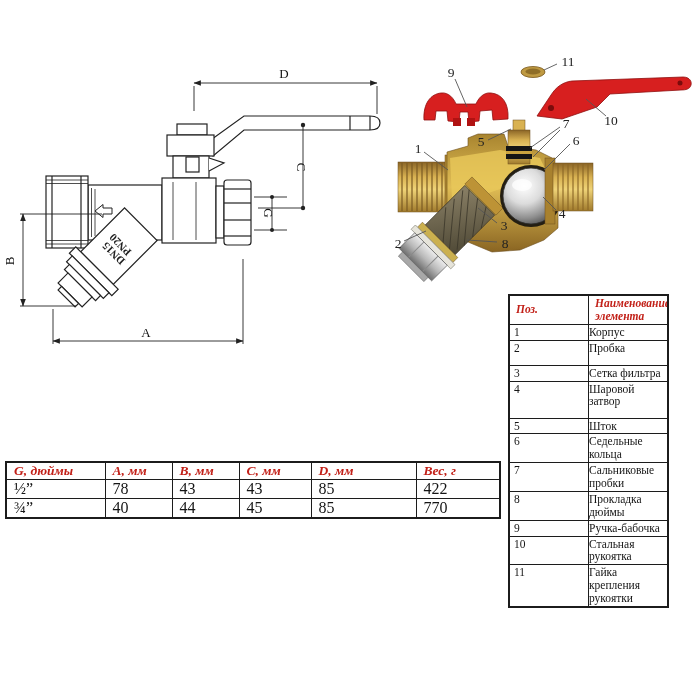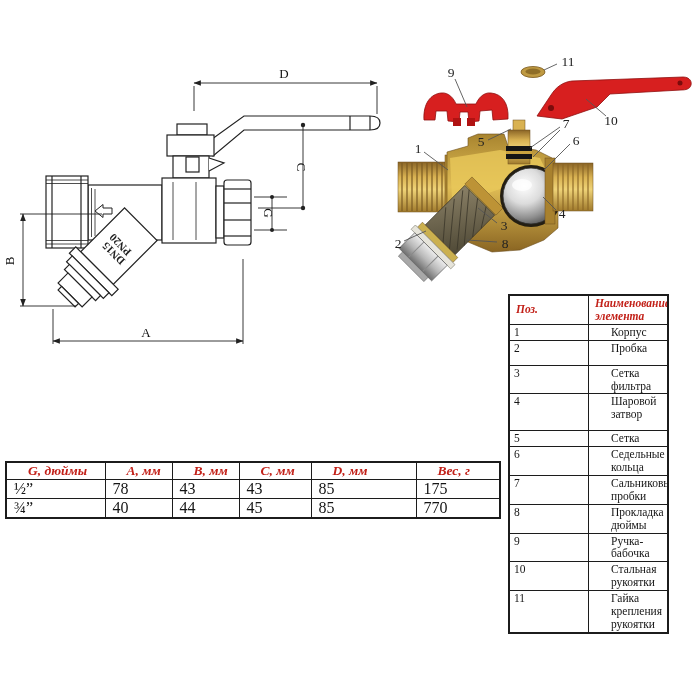--- a/index.html
+++ b/index.html
@@ -11,33 +11,33 @@
   table{border-collapse:collapse;position:absolute;background:#fff;table-layout:fixed;}
   td,th{border:1px solid #1c1c1c;overflow:hidden;white-space:normal;}
 
   
   #parts{left:508px;top:258px;width:161px;border:2px solid #1c1c1c;
          font-size:11.5px;line-height:1.12;color:#151515;margin-top:36px;}
   #parts th{color:#c22018;font-style:italic;font-weight:bold;text-align:left;
             padding:1px 2px 1px 6px;height:13px;font-size:11.5px;}
   #parts td{vertical-align:top;padding:1px 2px 1px 4px;}
   #parts td:first-child{width:34px;}
-  #parts td:last-child{padding-left:22px;}
+  #parts td:last-child{padding-left:0;}
   #parts tbody tr{height:14px;}
   #parts tbody tr:nth-child(2){height:25px;}
   #parts tbody tr:nth-child(4){height:37px;}
   #parts tbody tr:nth-child(6){height:25px;}
   #parts tbody tr:nth-child(8){height:27px;}
   #parts tbody tr:nth-child(10){height:24px;}
   #parts tbody tr:nth-child(11){height:38px;}
 
   
   #dims{left:5px;top:461px;width:494px;border:2px solid #1c1c1c;color:#151515;}
   #dims th{color:#c22018;font-style:italic;font-weight:bold;text-align:left;
-           font-size:13.5px;height:15px;padding:0 0 0 21px;}
+           font-size:13.5px;height:15px;padding:0 0 0 7px;}
   #dims td{font-size:16px;height:18px;padding:0 0 0 7px;text-align:left;}
   #dims col:nth-child(1){width:99px;}
   #dims col:nth-child(2){width:67px;}
   #dims col:nth-child(3){width:67px;}
   #dims col:nth-child(4){width:72px;}
   #dims col:nth-child(5){width:105px;}
   #dims col:nth-child(6){width:84px;}
 </style>
 </head>
 <body>
@@ -307,41 +307,41 @@
         <tr>
           <td>3</td>
           <td>Сетка фильтра</td>
         </tr>
         <tr>
           <td>4</td>
           <td>Шаровой затвор</td>
         </tr>
         <tr>
           <td>5</td>
-          <td>Сетка</td>
+          <td>Шток</td>
         </tr>
         <tr>
           <td>6</td>
           <td>Седельные кольца</td>
         </tr>
         <tr>
           <td>7</td>
           <td>Сальниковые пробки</td>
         </tr>
         <tr>
           <td>8</td>
           <td>Прокладка дюймы</td>
         </tr>
         <tr>
           <td>9</td>
           <td>Ручка-бабочка</td>
         </tr>
         <tr>
           <td>10</td>
-          <td>Стальная рукоятки</td>
+          <td>Стальная рукоятка</td>
         </tr>
         <tr>
           <td>11</td>
           <td>Гайка крепления рукоятки</td>
         </tr>
       </tbody>
 </table>
 
 <table id="dims">
   <colgroup>
@@ -362,21 +362,21 @@
           <th>Вес, г</th>
         </tr>
       </thead>
   <tbody>
         <tr>
           <td>½”</td>
           <td>78</td>
           <td>43</td>
           <td>43</td>
           <td>85</td>
-          <td>175</td>
+          <td>422</td>
         </tr>
         <tr>
           <td>¾”</td>
           <td>40</td>
           <td>44</td>
           <td>45</td>
           <td>85</td>
           <td>770</td>
         </tr>
       </tbody>

